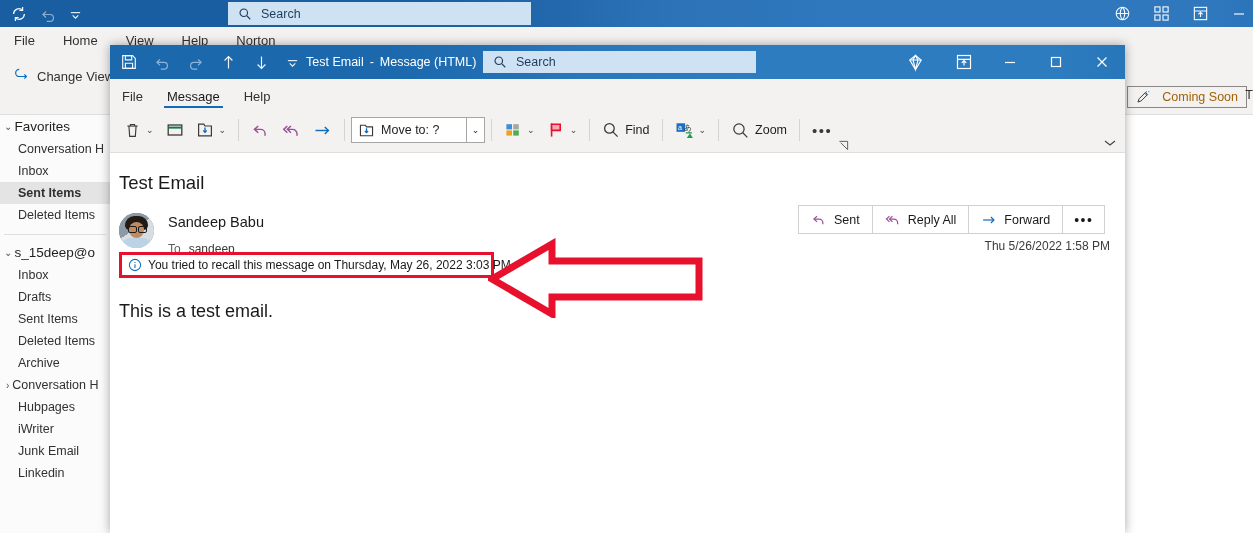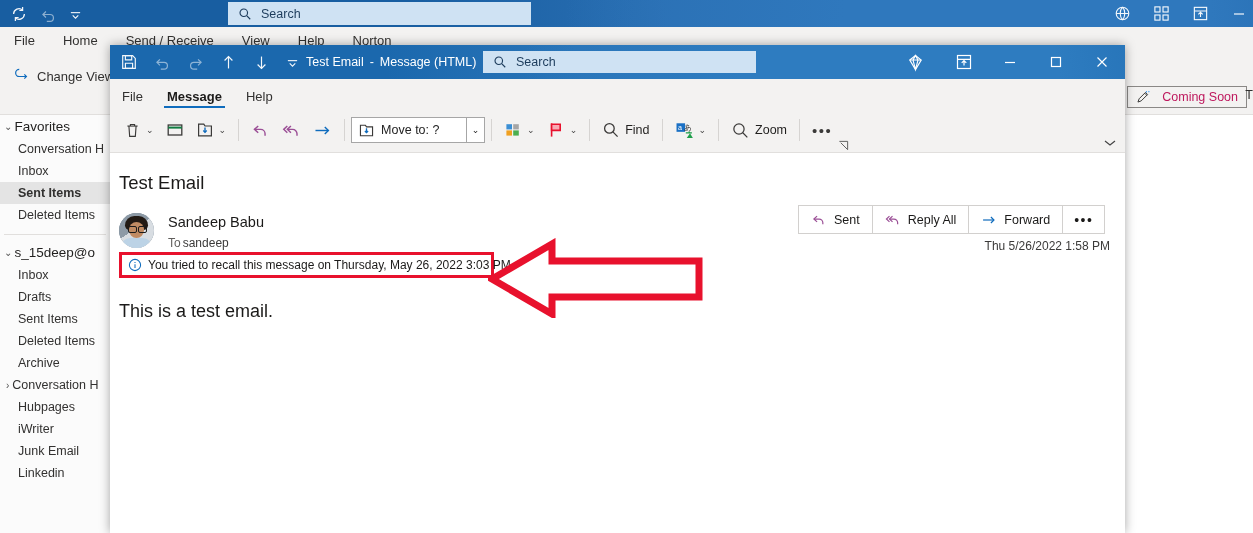--- a/index.html
+++ b/index.html
@@ -32,21 +32,21 @@
     display:flex;align-items:center;gap:0;font-size:13px;color:#323130;
   }
   #bg-ribbon-tabs .tab{padding:0 14px;line-height:27px;white-space:nowrap;}
   #bg-ribbon-body{
     position:absolute;left:0;top:54px;width:1253px;height:60px;background:#f3f2f1;
     border-bottom:1px solid #e1dfdd;
   }
   #bg-changeview{position:absolute;left:12px;top:14px;display:flex;align-items:center;gap:8px;font-size:13px;color:#323130;}
   #bg-coming-soon{
     position:absolute;right:6px;top:32px;height:22px;border:1px solid #8a8886;background:#f3f2f1;
-    display:flex;align-items:center;gap:12px;padding:0 8px;font-size:12.5px;color:#be185d;box-sizing:border-box;
+    display:flex;align-items:center;gap:12px;padding:0 8px;font-size:12.5px;color:#a16207;box-sizing:border-box;
   }
   #bg-coming-soon-extra{position:absolute;right:0;top:34px;font-size:12.5px;color:#323130;}
   
   #bg-sidebar{
     position:absolute;left:0;top:115px;width:110px;height:418px;background:#fbfbfb;
     font-size:12.5px;color:#323130;overflow:hidden;
   }
   .sb-group{display:flex;align-items:center;gap:2px;font-size:13.5px;padding:4px 0 4px 4px;color:#201f1e;white-space:nowrap;}
   .sb-item{padding:4px 0 4px 18px;white-space:nowrap;overflow:hidden;}
   .sb-item.sel{background:#e4e4e4;font-weight:bold;}
@@ -78,21 +78,21 @@
   #msg-search .lbl{font-size:12.5px;color:#1d3c5c;}
   #msg-win-ctrls{position:absolute;right:0;top:0;height:34px;display:flex;align-items:center;}
   .wc{width:46px;height:34px;display:flex;align-items:center;justify-content:center;color:#fff;}
   .wc.diamond{width:52px;}
   
   #msg-tabs{
     position:absolute;left:0;top:34px;width:1015px;height:29px;background:#f3f2f1;
     display:flex;align-items:flex-end;font-size:13px;color:#323130;
   }
   #msg-tabs .mtab{padding:0 12px 5px 12px;position:relative;line-height:1;}
-  #msg-tabs .mtab.active{font-weight:bold;color:#1b1a19;}
+  #msg-tabs .mtab.active{font-weight:normal;color:#1b1a19;}
   #msg-tabs .mtab.active::after{
     content:"";position:absolute;left:9px;right:9px;bottom:0;height:2px;background:#0f6cbd;
   }
   
   #msg-cmdbar{
     position:absolute;left:0;top:63px;width:1015px;height:45px;background:#f3f2f1;
     border-bottom:1px solid #e1dfdd;display:flex;align-items:center;padding-left:8px;box-sizing:border-box;
   }
   .cmd{display:flex;align-items:center;gap:5px;height:32px;padding:0 6px;font-size:12.5px;color:#201f1e;white-space:nowrap;}
   .cmd .caret{font-size:9px;color:#444;}
@@ -114,21 +114,21 @@
     position:absolute;left:9px;top:60px;width:35px;height:35px;border-radius:50%;overflow:hidden;
     background:#6d7f8f;
   }
   #avatar .hair{position:absolute;left:6px;top:3px;width:23px;height:14px;border-radius:12px 12px 6px 6px;background:#221a14;}
   #avatar .face{position:absolute;left:10px;top:9px;width:15px;height:16px;border-radius:8px;background:#c08b63;}
   #avatar .glassL{position:absolute;left:9px;top:13px;width:7px;height:5px;border:1.4px solid #1b1b1b;border-radius:2px;}
   #avatar .glassR{position:absolute;left:19px;top:13px;width:7px;height:5px;border:1.4px solid #1b1b1b;border-radius:2px;}
   #avatar .shirt{position:absolute;left:2px;top:25px;width:31px;height:12px;border-radius:9px 9px 0 0;background:#bcd3e6;}
   #avatar .bg{position:absolute;inset:0;background:linear-gradient(145deg,#8d9aa6 0 45%,#d8dde2 45% 100%);}
   #sender{position:absolute;left:58px;top:61px;font-size:14.5px;color:#1b1a19;}
-  #to-line{position:absolute;left:58px;top:83px;font-size:12px;color:#3b3a39;display:flex;gap:2px;}
+  #to-line{position:absolute;left:58px;top:89px;font-size:12px;color:#3b3a39;display:flex;gap:8px;}
   #to-line .to-label{color:#605e5c;}
   
   #recall-box{
     position:absolute;left:9px;top:99px;width:375px;height:26px;background:#ffffff;
     border:3px solid #e8112d;box-sizing:border-box;display:flex;align-items:center;gap:6px;padding-left:6px;
   }
   #recall-text{font-size:12px;color:#1b1a19;white-space:nowrap;}
   #body-text{position:absolute;left:9px;top:148px;font-size:18px;color:#1b1a19;}
   
   #act-group{position:absolute;left:688px;top:52px;display:flex;align-items:stretch;height:29px;}
@@ -205,21 +205,20 @@
         <svg width="16" height="16" viewBox="0 0 16 16" stroke="#fff" stroke-width="1.2">
             <path d="M3 8h10"></path>
           </svg>
       </span>
     </div>
   </div>
 
   <div id="bg-ribbon-tabs">
     <span class="tab">File</span>
     <span class="tab">Home</span>
-    <span class="tab">Send / Receive</span>
     <span class="tab">View</span>
     <span class="tab">Help</span>
     <span class="tab">Norton</span>
   </div>
 
   <div id="bg-ribbon-body">
     <div id="bg-changeview">
       <span>
         <svg width="17" height="17" viewBox="0 0 20 20" fill="none" stroke="#0f6cbd" stroke-width="1.4">
           <path d="M14.5 12.5 17 10l-2.5-2.5"></path>

